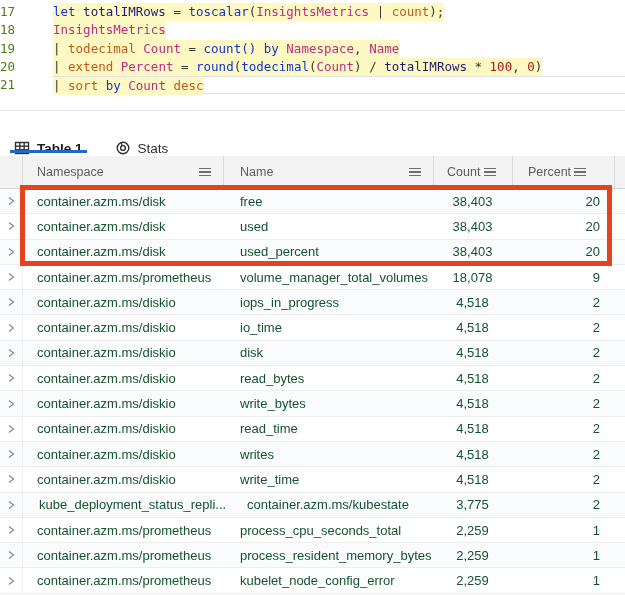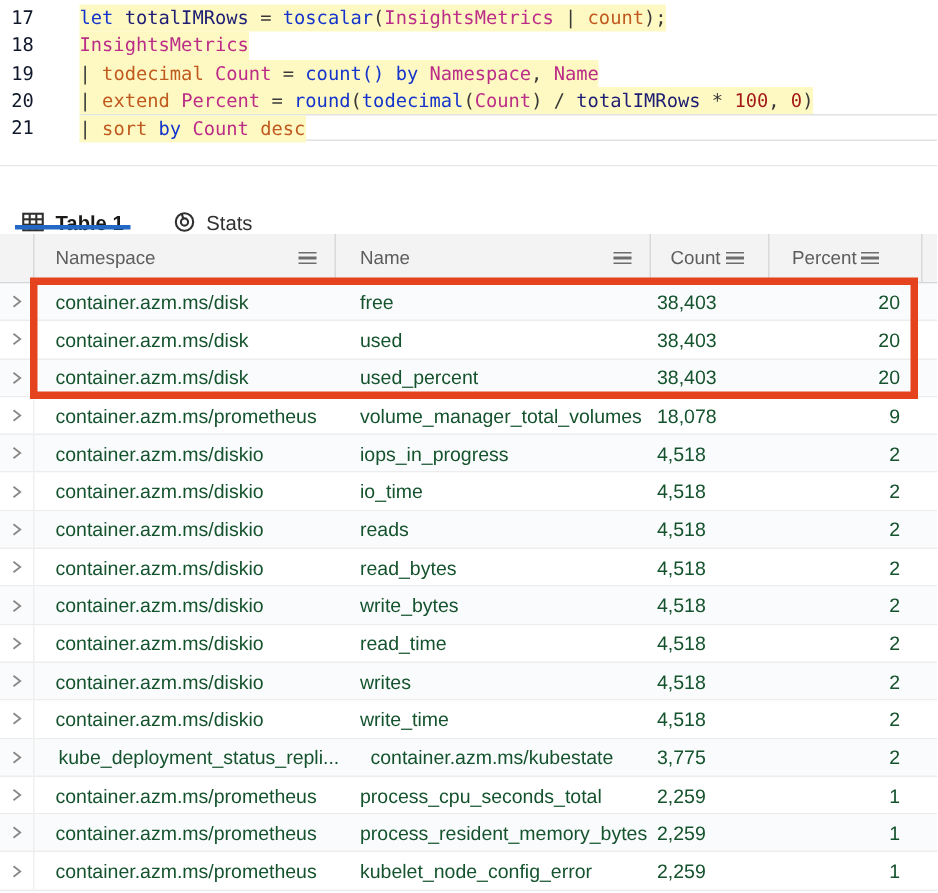--- a/index.html
+++ b/index.html
@@ -3,21 +3,21 @@
 <meta charset="utf-8">
 <style>
   * { margin:0; padding:0; box-sizing:border-box; }
   html,body { width:625px; height:595px; background:#fff; overflow:hidden;
               font-family:"Liberation Sans", sans-serif; }
 
   
   .editor { height:111px; padding-top:3px; border-bottom:1px solid #e6e6e6;
             font-family:"DejaVu Sans Mono", monospace; font-size:12.5px; }
   .cl { display:flex; height:18.3px; line-height:18.3px; white-space:pre; }
-  .cl .ln { width:30px; text-align:center; color:#0f172a; flex:0 0 30px; }
+  .cl .ln { width:30px; text-align:left; color:#4d7c0f; flex:0 0 30px; }
   .cl .code { margin-left:23px; flex:1; height:18.3px; }
   .cl .code.current { border-top:1px solid #e2e2e2; border-bottom:1px solid #e2e2e2; }
   .sel { background:#fef9c3; display:inline-block; height:18.3px; }
   .tk-kw  { color:#1434cb; }
   .tk-fn  { color:#1434cb; }
   .tk-op  { color:#c05a1f; }
   .tk-tbl { color:#bb2d87; }
   .tk-var { color:#1d1d73; }
   .tk-num { color:#a31919; }
   .tk-pun { color:#383838; }
@@ -48,21 +48,21 @@
 
   .t-body { }
   .t-row { display:flex; height:25.3px; align-items:center; font-size:13px; color:#14532d;
            border-bottom:1px solid #ededed; background:#fff; }
   .t-row:nth-child(even) { background:#fafbfc; }
   .tc { overflow:hidden; white-space:nowrap; }
   .tc.c-exp     { flex:0 0 23px; display:flex; align-items:center; justify-content:center;
                   align-self:stretch; border-right:1px solid #efefef; }
   .tc.c-ns      { flex:0 0 201px; padding:0 8px 0 14px; }
   .tc.c-name    { flex:0 0 210px; padding:0 8px 0 16px; }
-  .tc.c-count   { flex:0 0 79px;  padding:0 6px 0 4px; text-align:left; }
+  .tc.c-count   { flex:0 0 79px;  padding:0 6px 0 4px; text-align:center; }
   .tc.c-percent { flex:0 0 102px; padding:0 15px 0 4px; text-align:right; }
 
   .highlight-box { position:absolute; left:20px; top:-4px; width:592px; height:81px;
                    border:5px solid #e5431e; pointer-events:none; z-index:5; }
 </style>
 </head>
 <body>
 
 <div class="editor" id="editor">
     <div class="cl"><span class="ln">17</span><span class="code"><span class="sel"><span class="tk-kw">let </span><span class="tk-var">totalIMRows </span><span class="tk-pun">= </span><span class="tk-fn">toscalar</span><span class="tk-pun">(</span><span class="tk-tbl">InsightsMetrics</span><span class="tk-pun"> | </span><span class="tk-op">count</span><span class="tk-pun">);</span></span></span></div>
@@ -202,21 +202,21 @@
         <div class="tc c-count">4,518</div>
         <div class="tc c-percent">2</div>
       </div>
       <div class="t-row">
         <div class="tc c-exp">
           <svg width="12" height="12" viewBox="0 0 12 12">
             <polyline points="4,2.5 8.5,6 4,9.5" fill="none" stroke="#8a8886" stroke-width="1.2"></polyline>
           </svg>
         </div>
         <div class="tc c-ns">container.azm.ms/diskio</div>
-        <div class="tc c-name">reads</div>
+        <div class="tc c-name">disk</div>
         <div class="tc c-count">4,518</div>
         <div class="tc c-percent">2</div>
       </div>
       <div class="t-row">
         <div class="tc c-exp">
           <svg width="12" height="12" viewBox="0 0 12 12">
             <polyline points="4,2.5 8.5,6 4,9.5" fill="none" stroke="#8a8886" stroke-width="1.2"></polyline>
           </svg>
         </div>
         <div class="tc c-ns">container.azm.ms/diskio</div>

